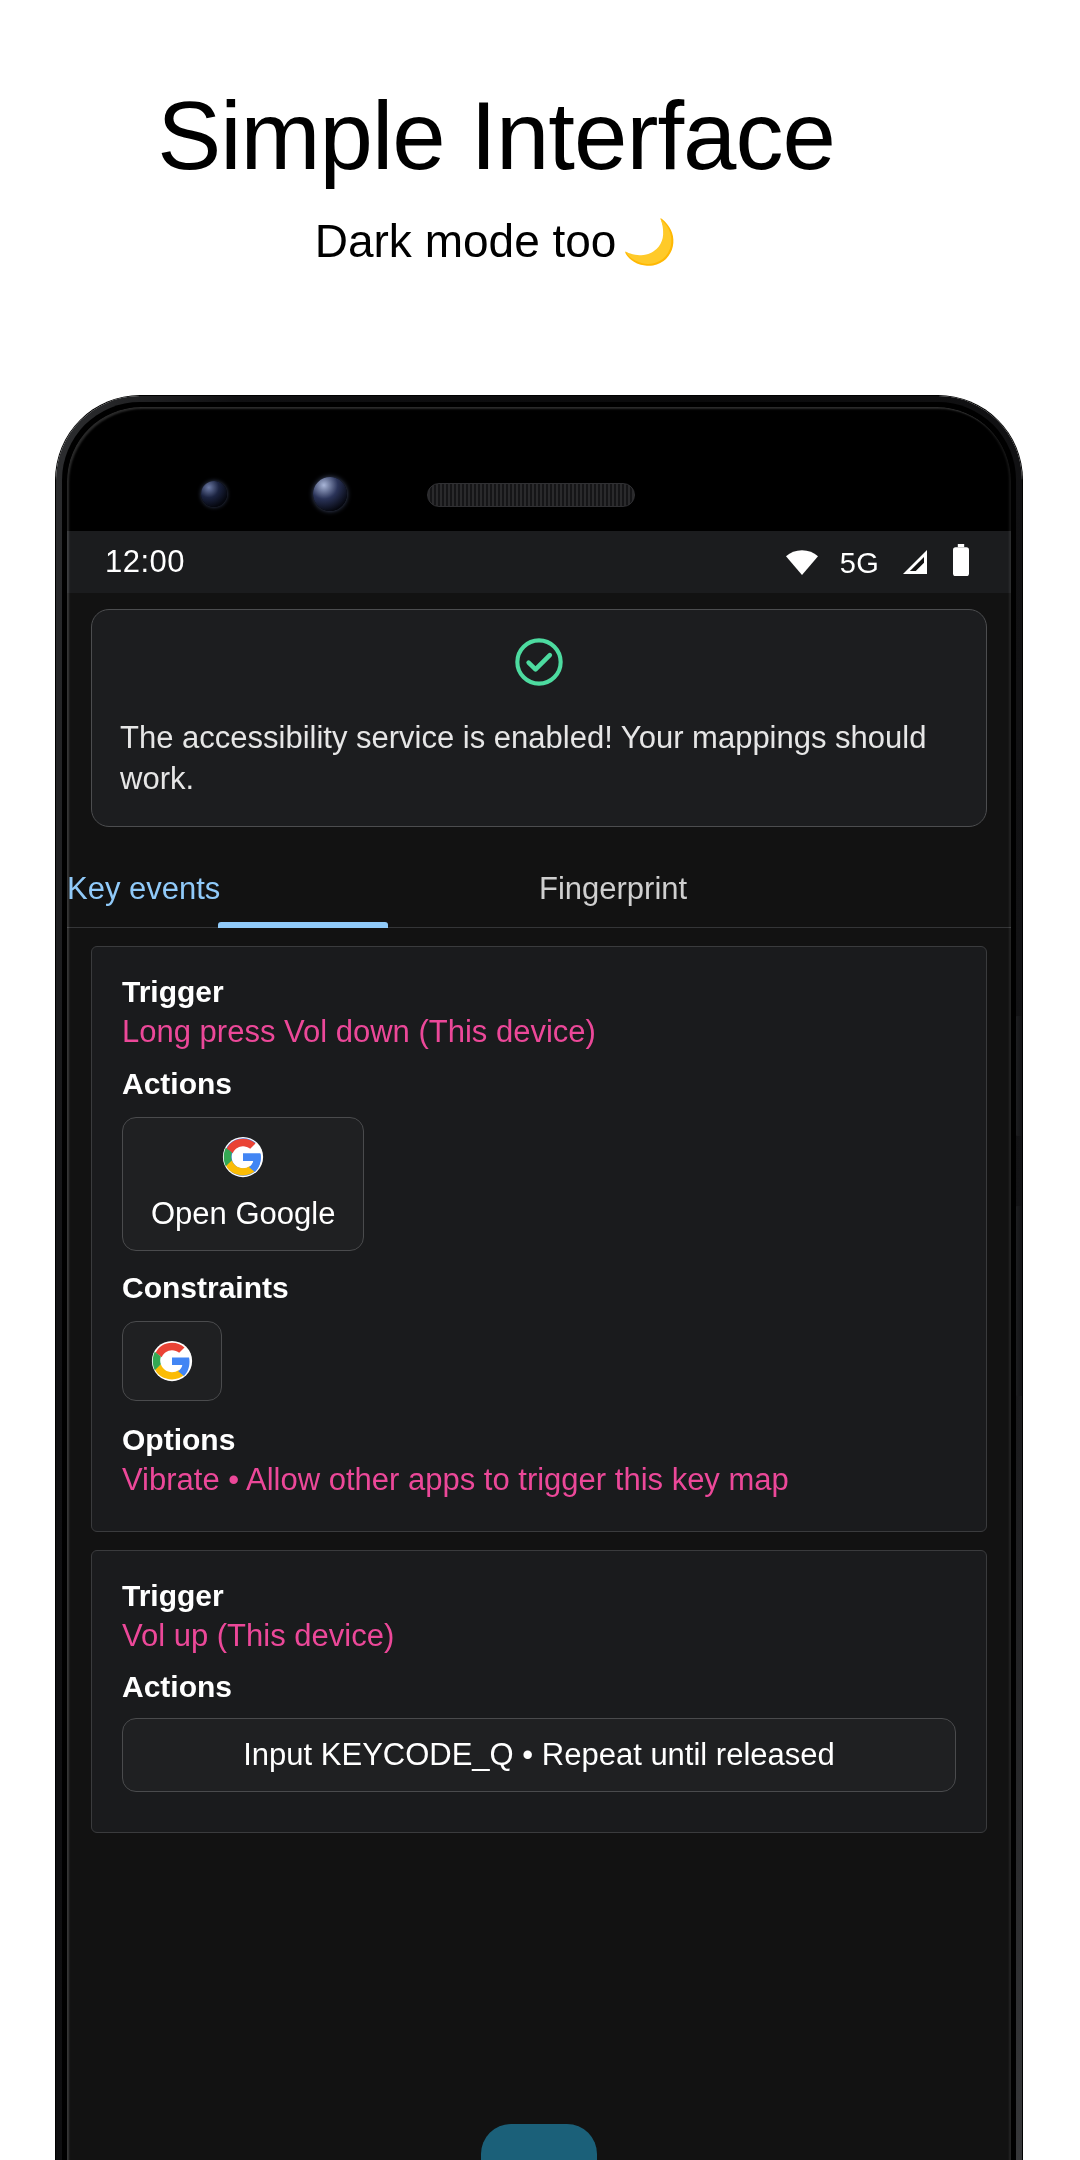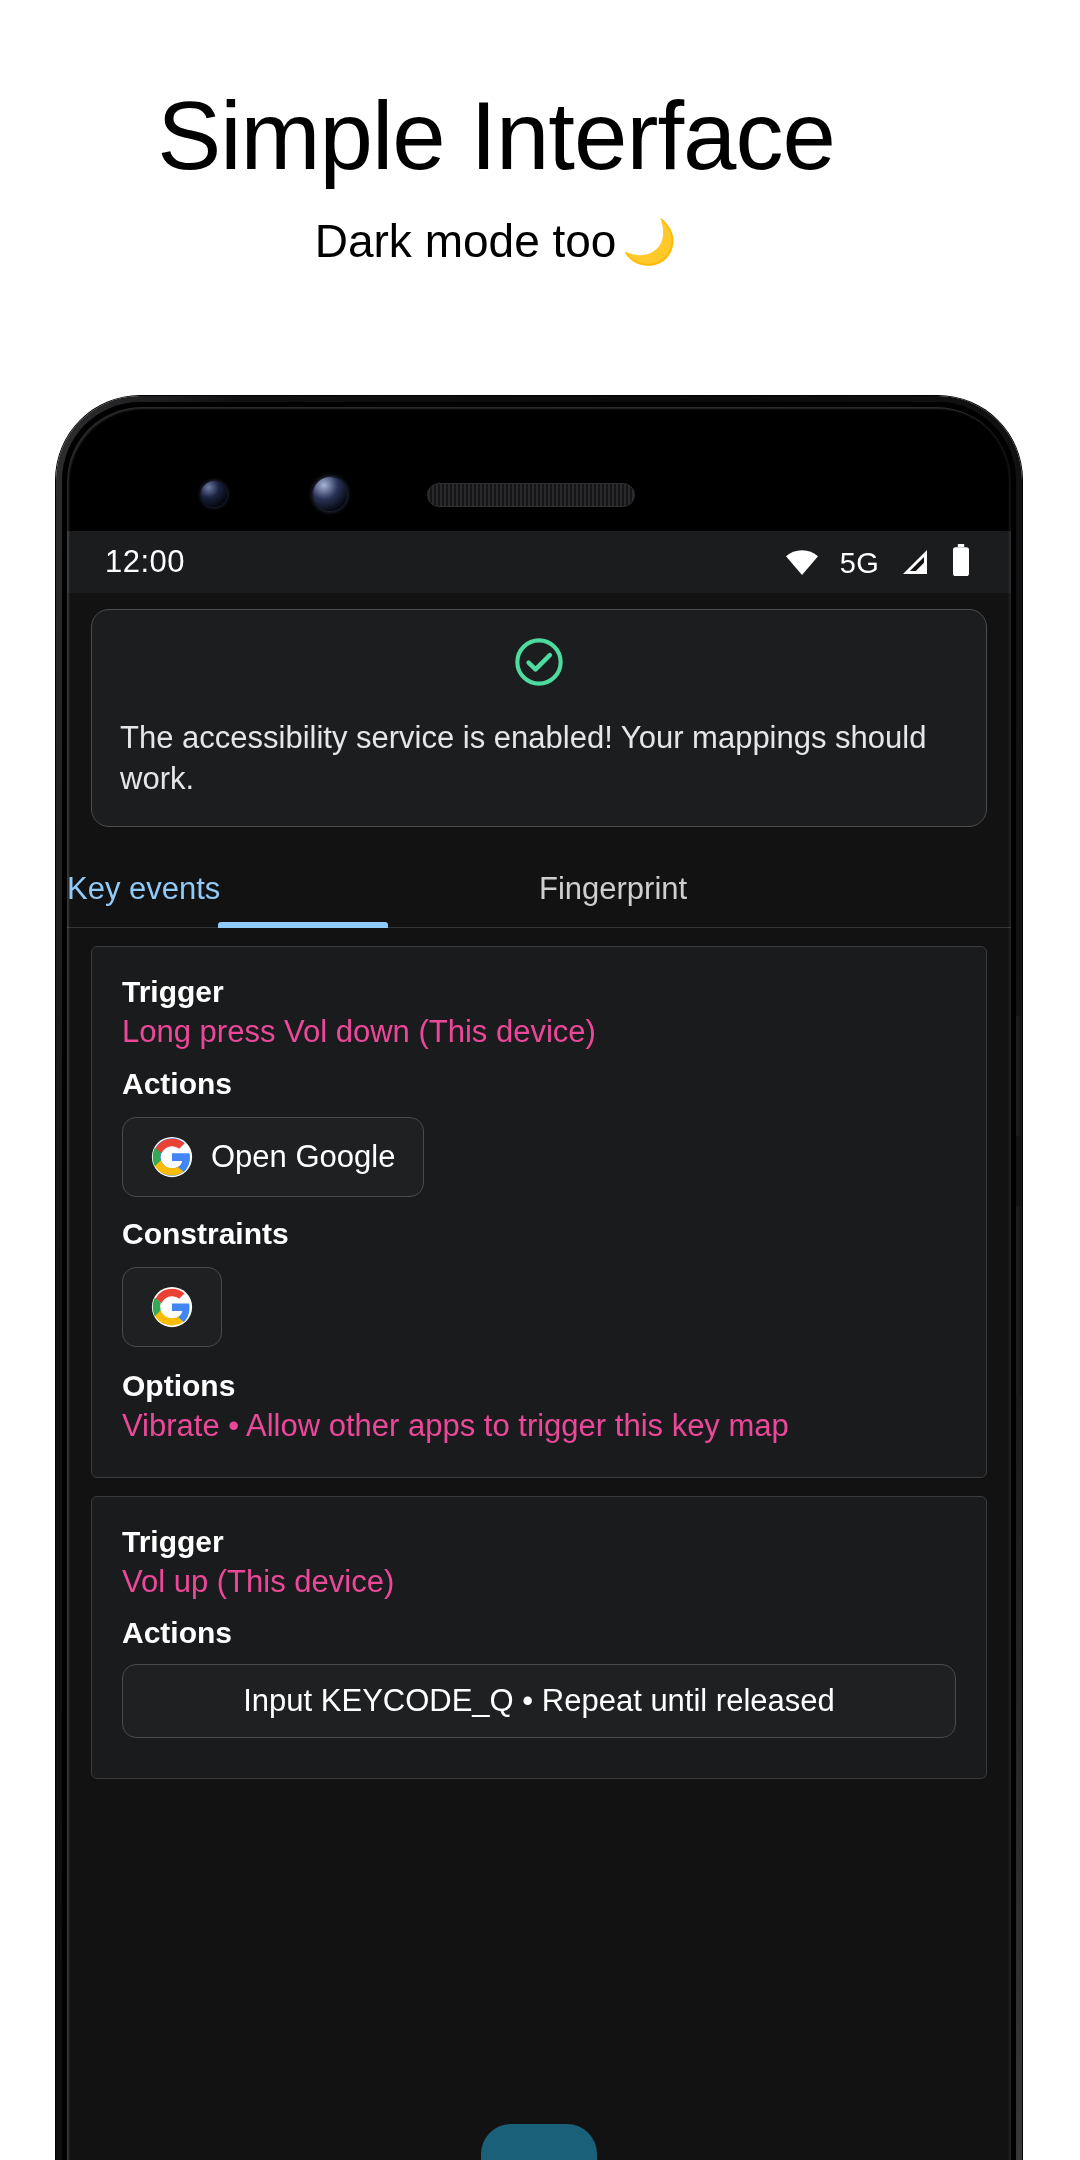--- a/index.html
+++ b/index.html
@@ -121,21 +121,21 @@
     border: 1px solid #3a3b3d; border-radius: 6px;
     background: #1a1b1d; padding: 28px 30px 30px 30px;
     margin-bottom: 18px;
   }
   .sec-head { color: #ffffff; font-size: 30px; font-weight: 700; margin-bottom: 2px; }
   .sec-body { color: #ec4899; font-size: 31px; line-height: 1.35; }
   .chip {
     display: inline-flex; align-items: center; gap: 18px;
     border: 1px solid #4a4b4d; border-radius: 14px;
     background: #1f2022; padding: 18px 28px;
-    margin-top: 14px; margin-bottom: 10px;
+    margin-top: 14px; margin-bottom: 10px; flex-direction: column;
   }
   .chip-label { color: #ffffff; font-size: 31px; }
   .chip-wide { display: flex; justify-content: center; }
 
   
   .gicon { width: 42px; height: 42px; flex: 0 0 42px; }
 
   
   .fab {
     position: absolute; left: 50%; transform: translateX(-50%);

